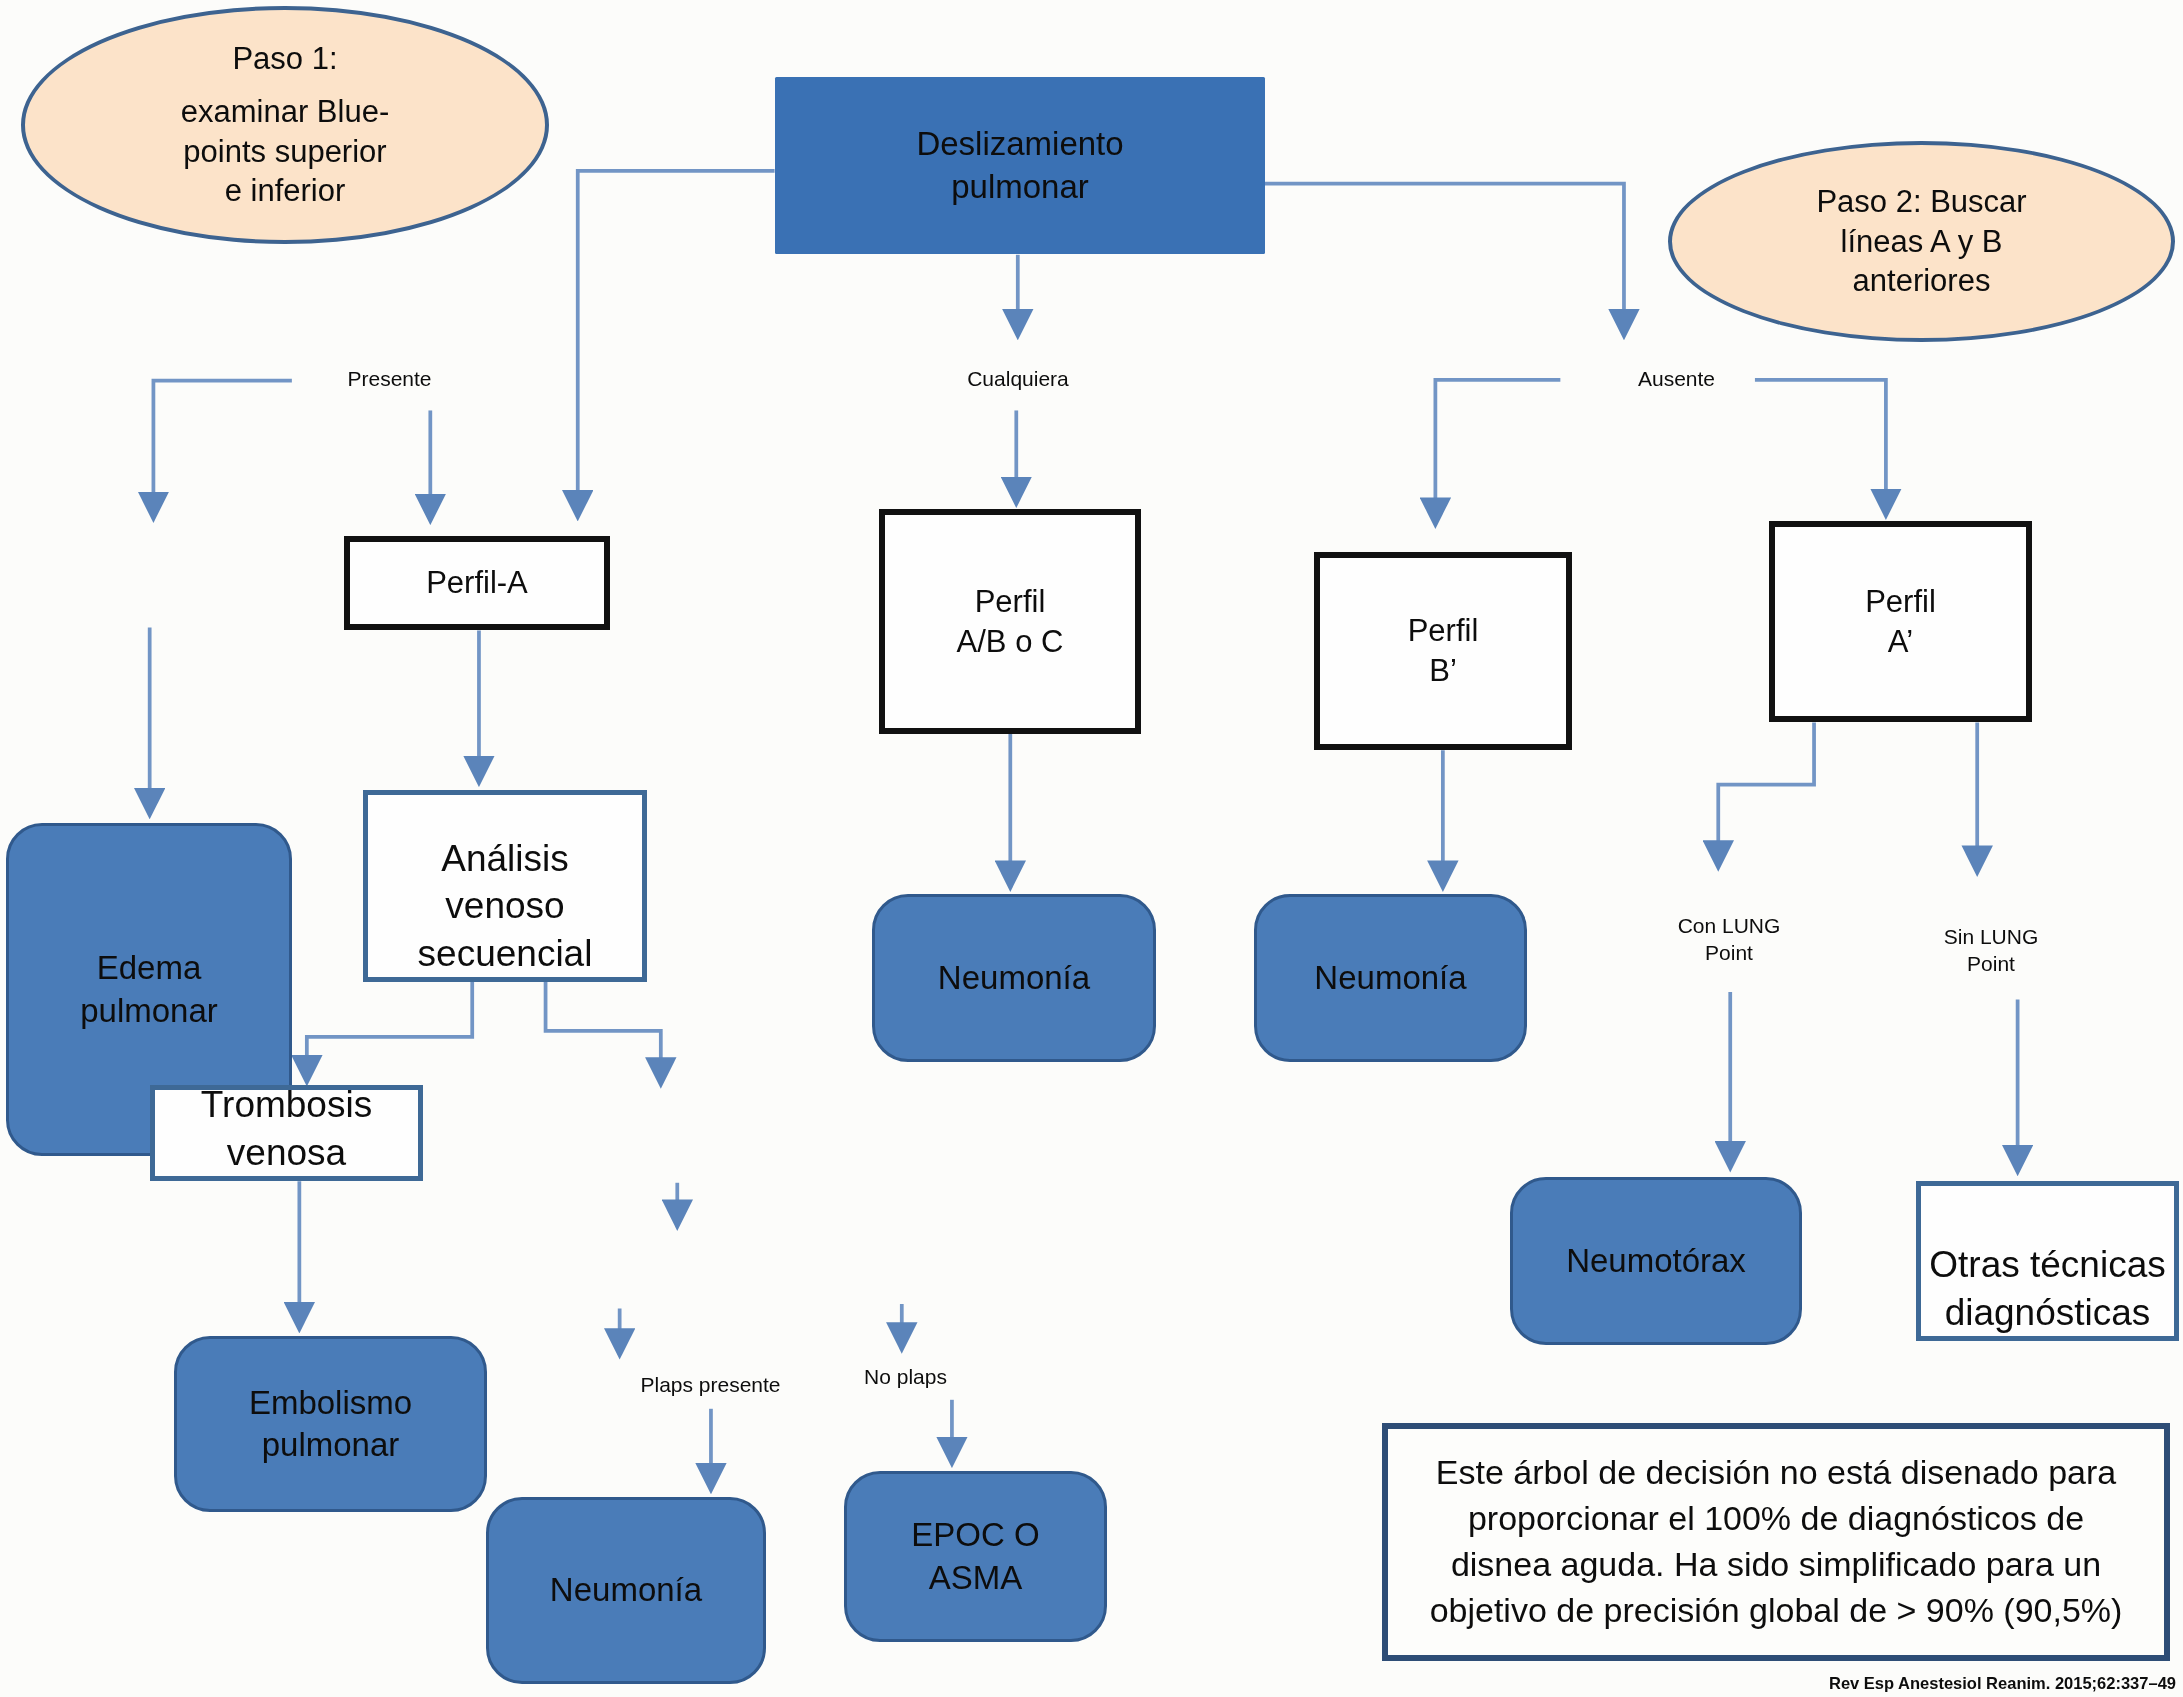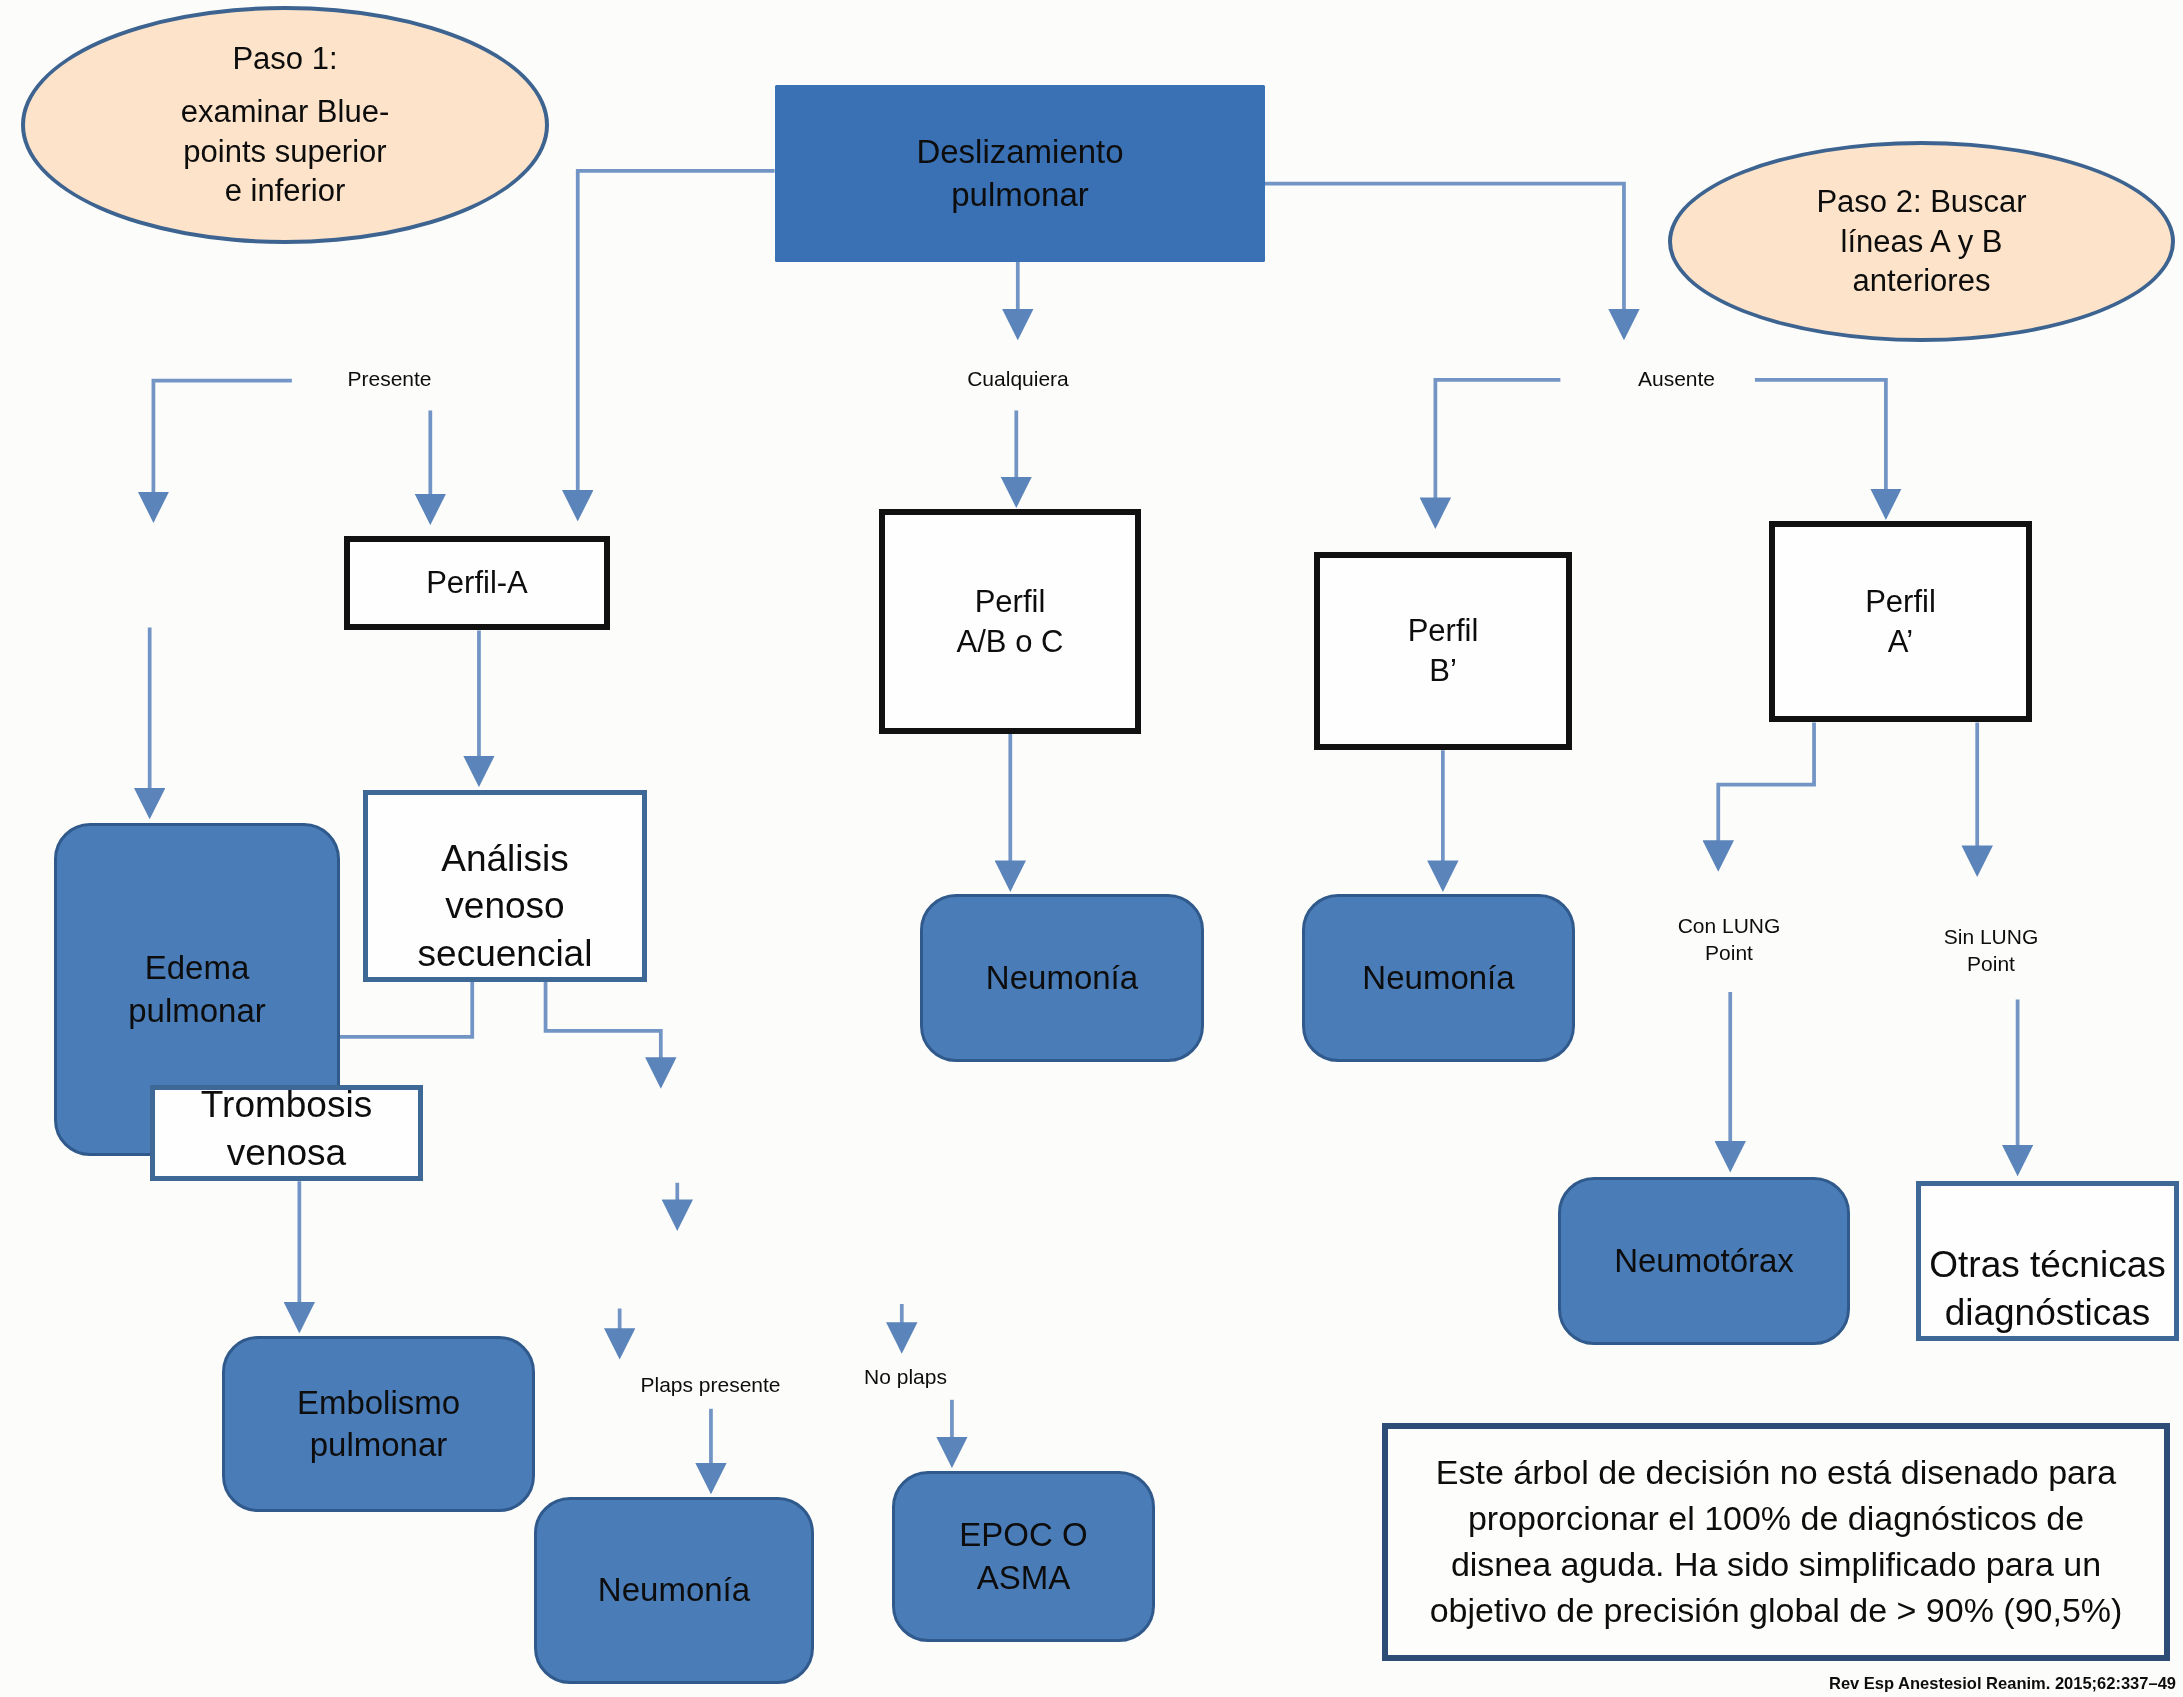--- a/index.html
+++ b/index.html
@@ -14,22 +14,22 @@
   .lines{position:absolute;left:0;top:0;width:2183px;height:1698px;}
   .conn{fill:none;stroke:var(--connector,#7295c5);stroke-width:5;}
   .ah{fill:var(--arrow,#5b84ba);}
   .node{
     position:absolute;display:flex;flex-direction:column;
     align-items:center;justify-content:center;
     text-align:center;white-space:pre-line;line-height:1.28;
     box-sizing:border-box;
   }
   .ellipse{border-radius:50%;background:var(--ellipse-fill,#fce3c9);border:4.5px solid var(--ellipse-border,#3d6390);font-size:31px;}
-  .bluefill{background:var(--node-blue,#4a7cb8);border:3.7px solid var(--node-blue-border,#30598c);border-radius:36px;font-size:33px;margin-left:48px;}
-  .rootbox{background:var(--root-blue,#3a71b4);border:none;border-radius:1.5px;font-size:33px;margin-top:8px;}
+  .bluefill{background:var(--node-blue,#4a7cb8);border:3.7px solid var(--node-blue-border,#30598c);border-radius:36px;font-size:33px;}
+  .rootbox{background:var(--root-blue,#3a71b4);border:none;border-radius:1.5px;font-size:33px;}
   .wb-black{background:#fefefe;border:6.7px solid var(--black-border,#111111);font-size:31px;}
   .wb-blue{background:#fefefe;border:5.2px solid var(--blue-border,#3e6996);font-size:37px;justify-content:flex-end;}
   .label{font-size:21px;}
   .notebox{
     position:absolute;background:#fdfdfb;border:6.7px solid var(--note-border,#2e4d76);
     font-size:34px;line-height:1.35;display:flex;align-items:center;justify-content:center;
     text-align:center;white-space:pre-line;box-sizing:border-box;
   }
   .citation{position:absolute;font-weight:bold;font-size:16.5px;text-align:right;}
   .p1-title{margin-bottom:13.5px;font-size:31px;}

